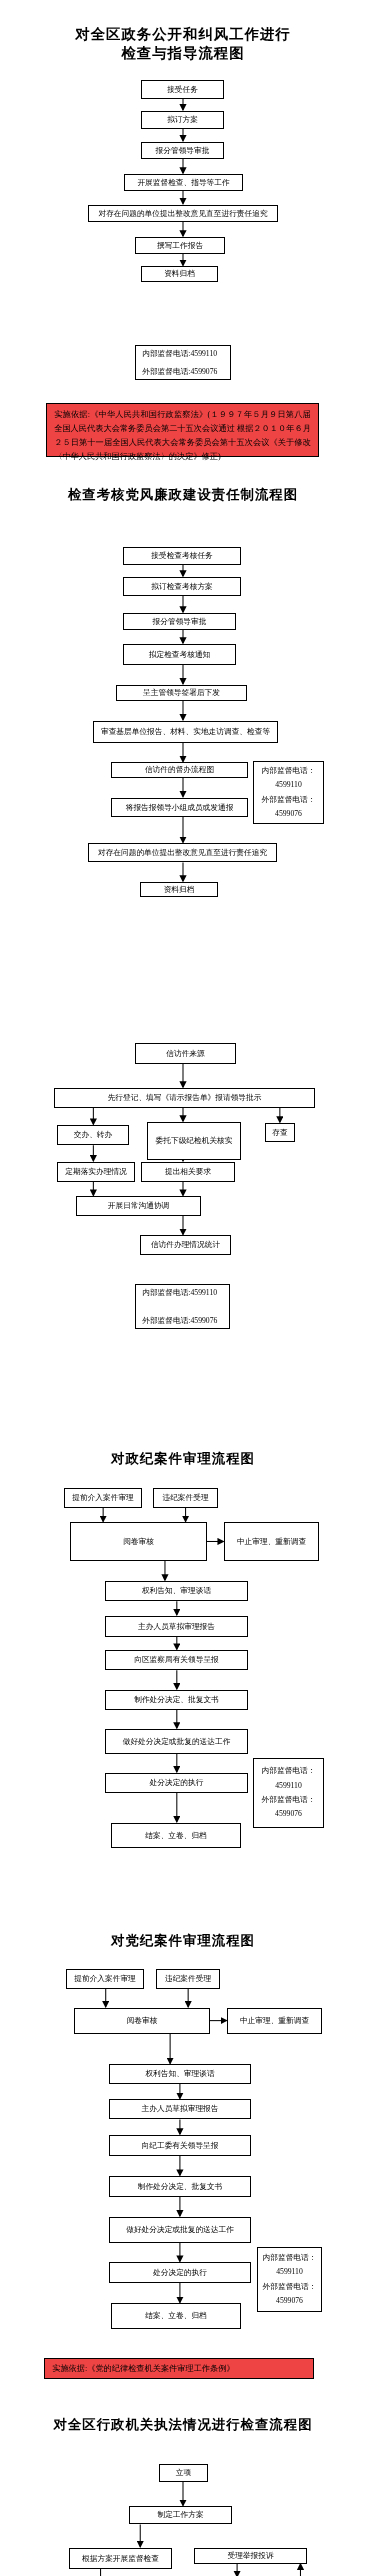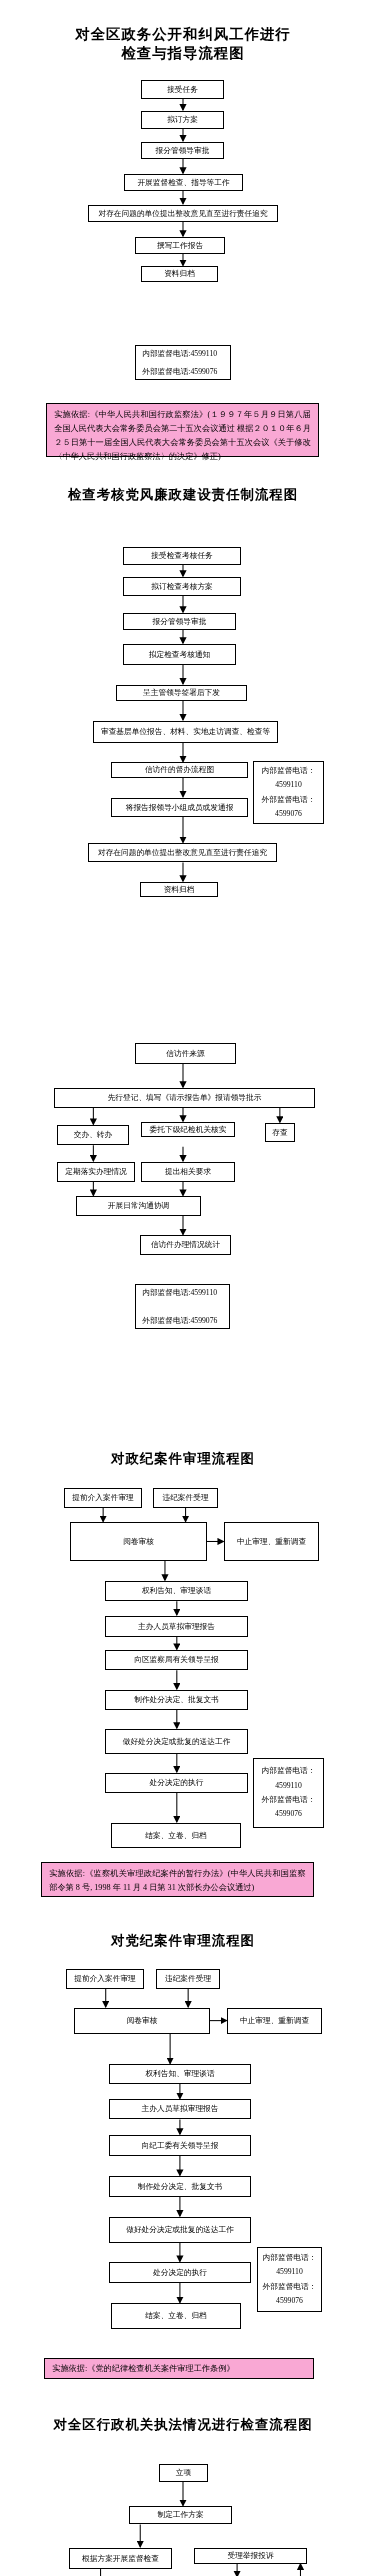--- a/index.html
+++ b/index.html
@@ -14,21 +14,21 @@
       justify-content:center;text-align:center;font-size:7.7px;line-height:11.3px;
       box-sizing:border-box;background:#fff;padding:0 2.1px;}
   .ph2{position:absolute;border:1px solid #000;box-sizing:border-box;background:#fff;
        display:flex;flex-direction:column;justify-content:space-between;
        font-size:7.7px;padding-left:6.2px;}
   .ph2 div{line-height:15.5px;white-space:nowrap;}
   .ph4{position:absolute;border:1px solid #000;box-sizing:border-box;background:#fff;
        display:flex;flex-direction:column;justify-content:center;text-align:center;
        font-size:7.7px;}
   .ph4 div{line-height:14.4px;white-space:nowrap;font-family:Liberation Serif, serif;}
-  .lg{position:absolute;border:1px solid #000;box-sizing:border-box;background:#f9a8d4;
+  .lg{position:absolute;border:1px solid #000;box-sizing:border-box;background:#ef4444;
       font-size:8.2px;line-height:14px;padding:4.1px 7.2px;text-align:justify;}
 </style>
 </head>
 <body>
 
 <div class="page">
 
 <svg class="lines" width="366" height="3864" viewBox="0 0 710 7500">
   <defs>
     <marker id="ah" viewBox="0 0 10 10" refX="8" refY="5" markerWidth="7" markerHeight="7" orient="auto">
@@ -196,21 +196,21 @@
 
 <div class="bx" style="left:135px;top:1043px;width:101px;height:20.6px">
       <span>信访件来源</span>
     </div>
 <div class="bx" style="left:54px;top:1088px;width:261px;height:19.6px">
       <span>先行登记、填写《请示报告单》报请领导批示</span>
     </div>
 <div class="bx" style="left:57px;top:1125px;width:72px;height:20px">
       <span>交办、转办</span>
     </div>
-<div class="bx" style="left:141px;top:1122px;width:94px;height:15px">
+<div class="bx" style="left:147px;top:1122px;width:94px;height:38px">
       <span>委托下级纪检机关核实</span>
     </div>
 <div class="bx" style="left:265px;top:1123px;width:30px;height:18.5px">
       <span>存查</span>
     </div>
 <div class="bx" style="left:57px;top:1162px;width:78px;height:19.6px">
       <span>定期落实办理情况</span>
     </div>
 <div class="bx" style="left:141px;top:1162px;width:94px;height:19.6px">
       <span>提出相关要求</span>
@@ -261,21 +261,20 @@
     </div>
 <div class="bx" style="left:111px;top:1823px;width:130px;height:25px">
       <span>结案、立卷、归档</span>
     </div>
 <div class="ph4" style="left:253px;top:1758px;width:71px;height:70px">
   <div>内部监督电话：</div>
   <div>4599110</div>
   <div>外部监督电话：</div>
   <div>4599076</div>
 </div>
-<div class="lg" style="left:41px;top:1862px;width:273px;height:35px"><span>实施依据:《监察机关审理政纪案件的暂行办法》(中华人民共和国监察部令第 8 号, 1998 年 11 月 4 日第 31 次部长办公会议通过)</span></div>
 
 <div class="ttl" style="top:1931px">
   <div>对党纪案件审理流程图</div>
 </div>
 <div class="bx" style="left:66px;top:1969px;width:78px;height:19.6px">
       <span>提前介入案件审理</span>
     </div>
 <div class="bx" style="left:156px;top:1969px;width:64px;height:19.6px">
       <span>违纪案件受理</span>
     </div>

